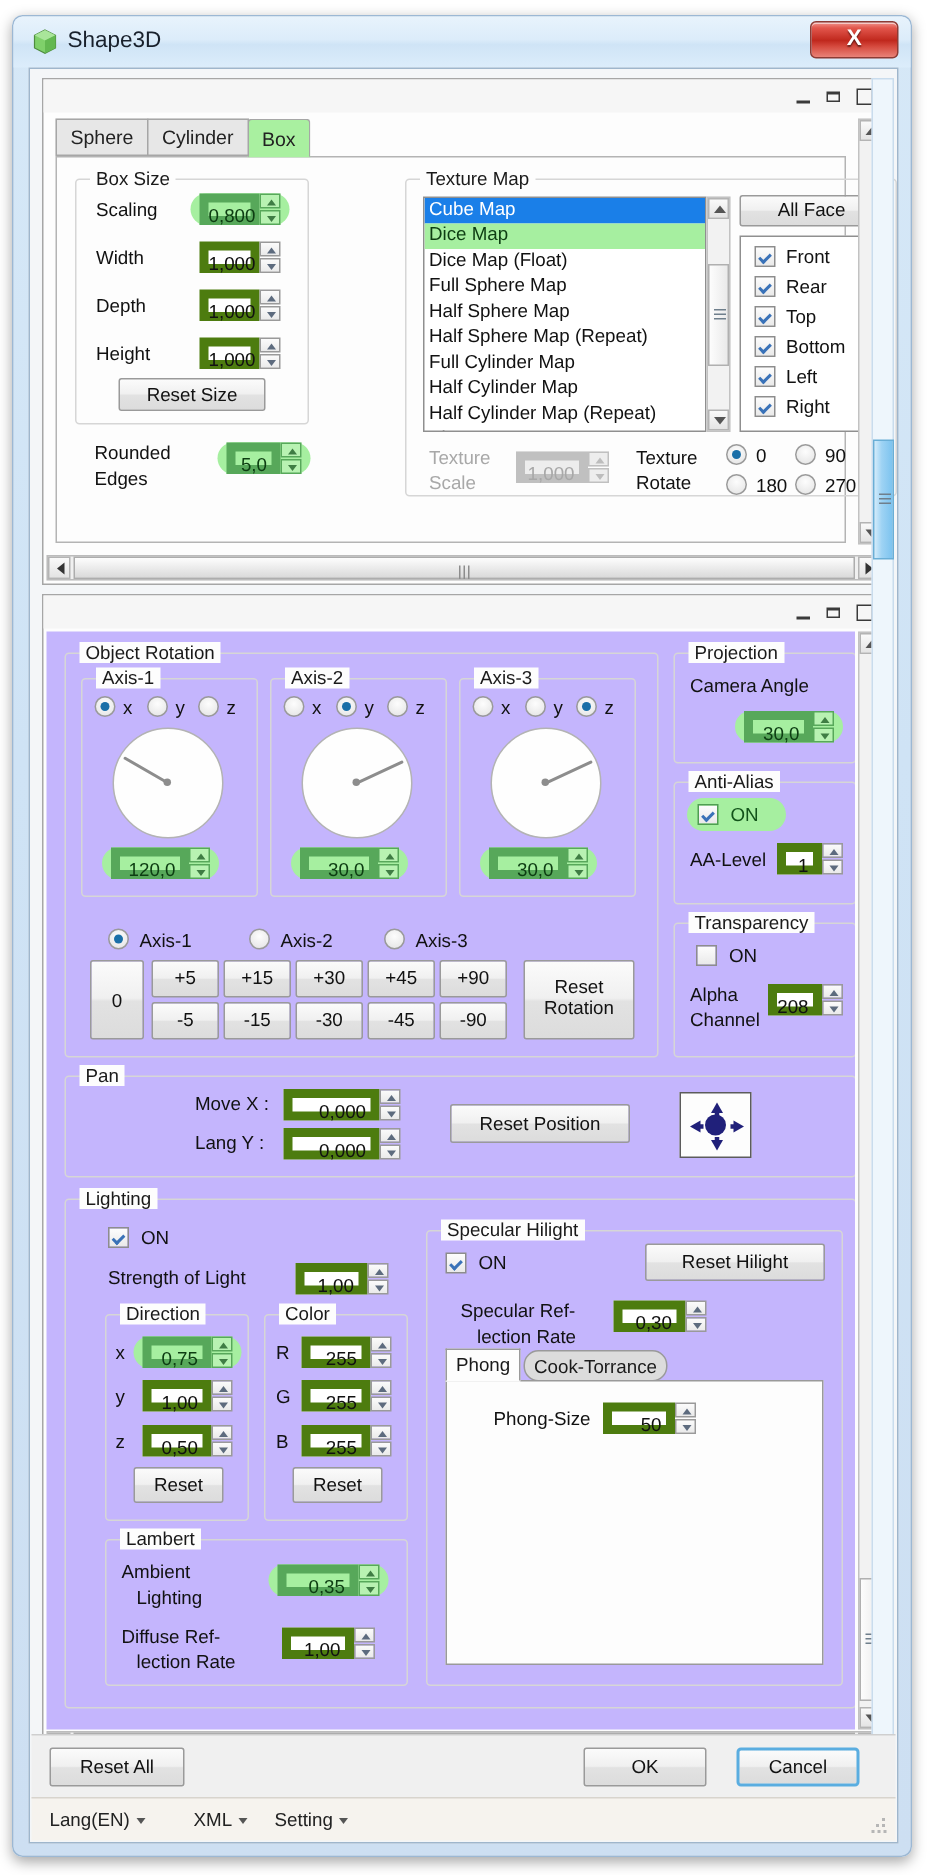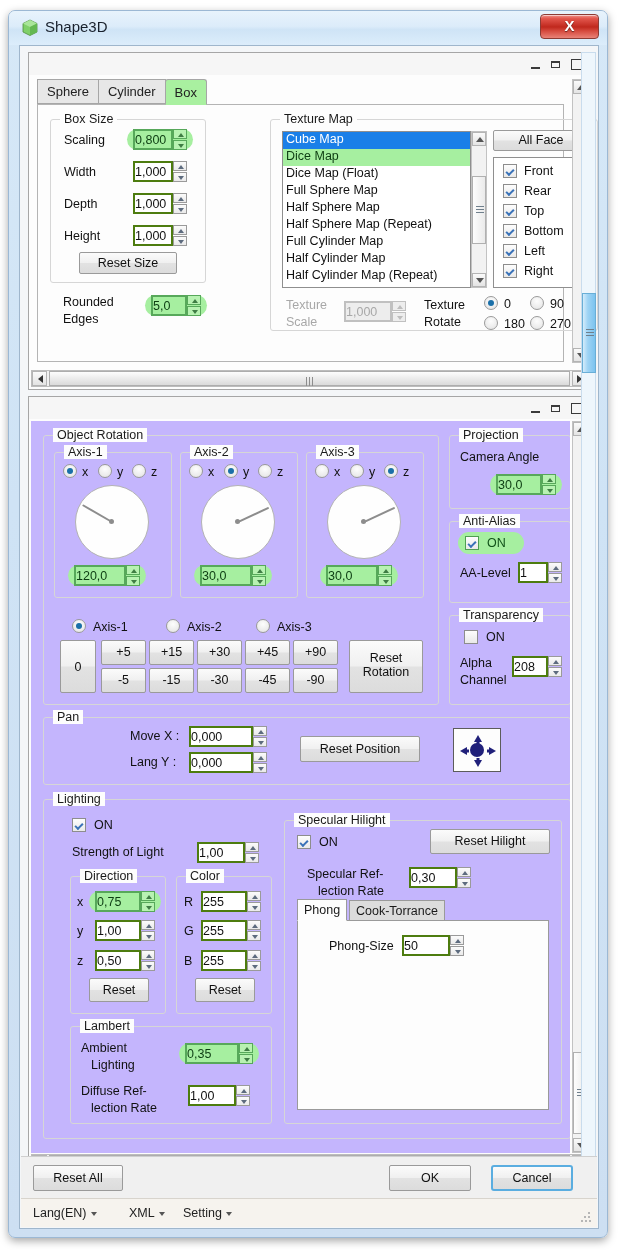--- a/index.html
+++ b/index.html
@@ -72,22 +72,22 @@
     position:absolute;top:-8px;left:9px;background:#fdfdfd;padding:0 4px;
     font-size:12.5px;color:#1a1a1a;white-space:nowrap;
   }
   .lbl{position:absolute;font-size:12.5px;color:#111;white-space:nowrap;}
   .lbl.dim{color:#a8a8a8;}
 
   
   .spin{position:absolute;height:21px;box-sizing:border-box;}
   .spin .fld{
     position:absolute;left:0;top:0;right:14px;height:21px;
-    border:2px solid #4d7c0f;background:#fff;box-sizing:border-box;
-    text-align:left;padding-right:3px;line-height:19px;font-size:12.5px;color:#111;
+    border:6px solid #4d7c0f;background:#fff;box-sizing:border-box;
+    text-align:right;padding-right:3px;line-height:19px;font-size:12.5px;color:#111;
   }
   .spin .arrows{position:absolute;right:0;top:0;width:14px;height:21px;}
   .spin .arrows b{
     display:block;width:14px;height:10px;border:1px solid #9a9a9a;background:linear-gradient(to bottom,#fbfbfb,#eaeaea);
     box-sizing:border-box;position:relative;
   }
   .spin .arrows b:last-child{margin-top:1px;}
   .spin .arrows b:before{
     content:"";position:absolute;left:4px;top:3px;width:0;height:0;
     border-left:3px solid transparent;border-right:3px solid transparent;border-bottom:4px solid #5d6b7e;
@@ -649,21 +649,21 @@
             <span class="lbl" style="left:33px;top:63px;">lection Rate</span>
             <div class="spin" style="left:124px;top:46px;width:62px;">
               <div class="fld">0,30</div>
               <div class="arrows">
                   <b></b>
                   <b></b>
                 </div>
             </div>
 
             <div class="stab active" style="left:12px;top:78px;height:22px;line-height:21px;">Phong</div>
-            <div class="stab idle" style="left:64px;top:79px;">Cook-Torrance</div>
+            <div class="stab idle" style="left:64px;top:79px;border-radius:10px;">Cook-Torrance</div>
             <div style="position:absolute;left:12px;top:99px;width:252px;height:190px;border:1px solid #9a9a9a;background:#fdfdfd;box-sizing:border-box;"></div>
             <span class="lbl" style="left:44px;top:118px;text-align:center;">Phong-Size</span>
             <div class="spin" style="left:117px;top:114px;width:62px;">
               <div class="fld">50</div>
               <div class="arrows">
                   <b></b>
                   <b></b>
                 </div>
             </div>
           </div>

